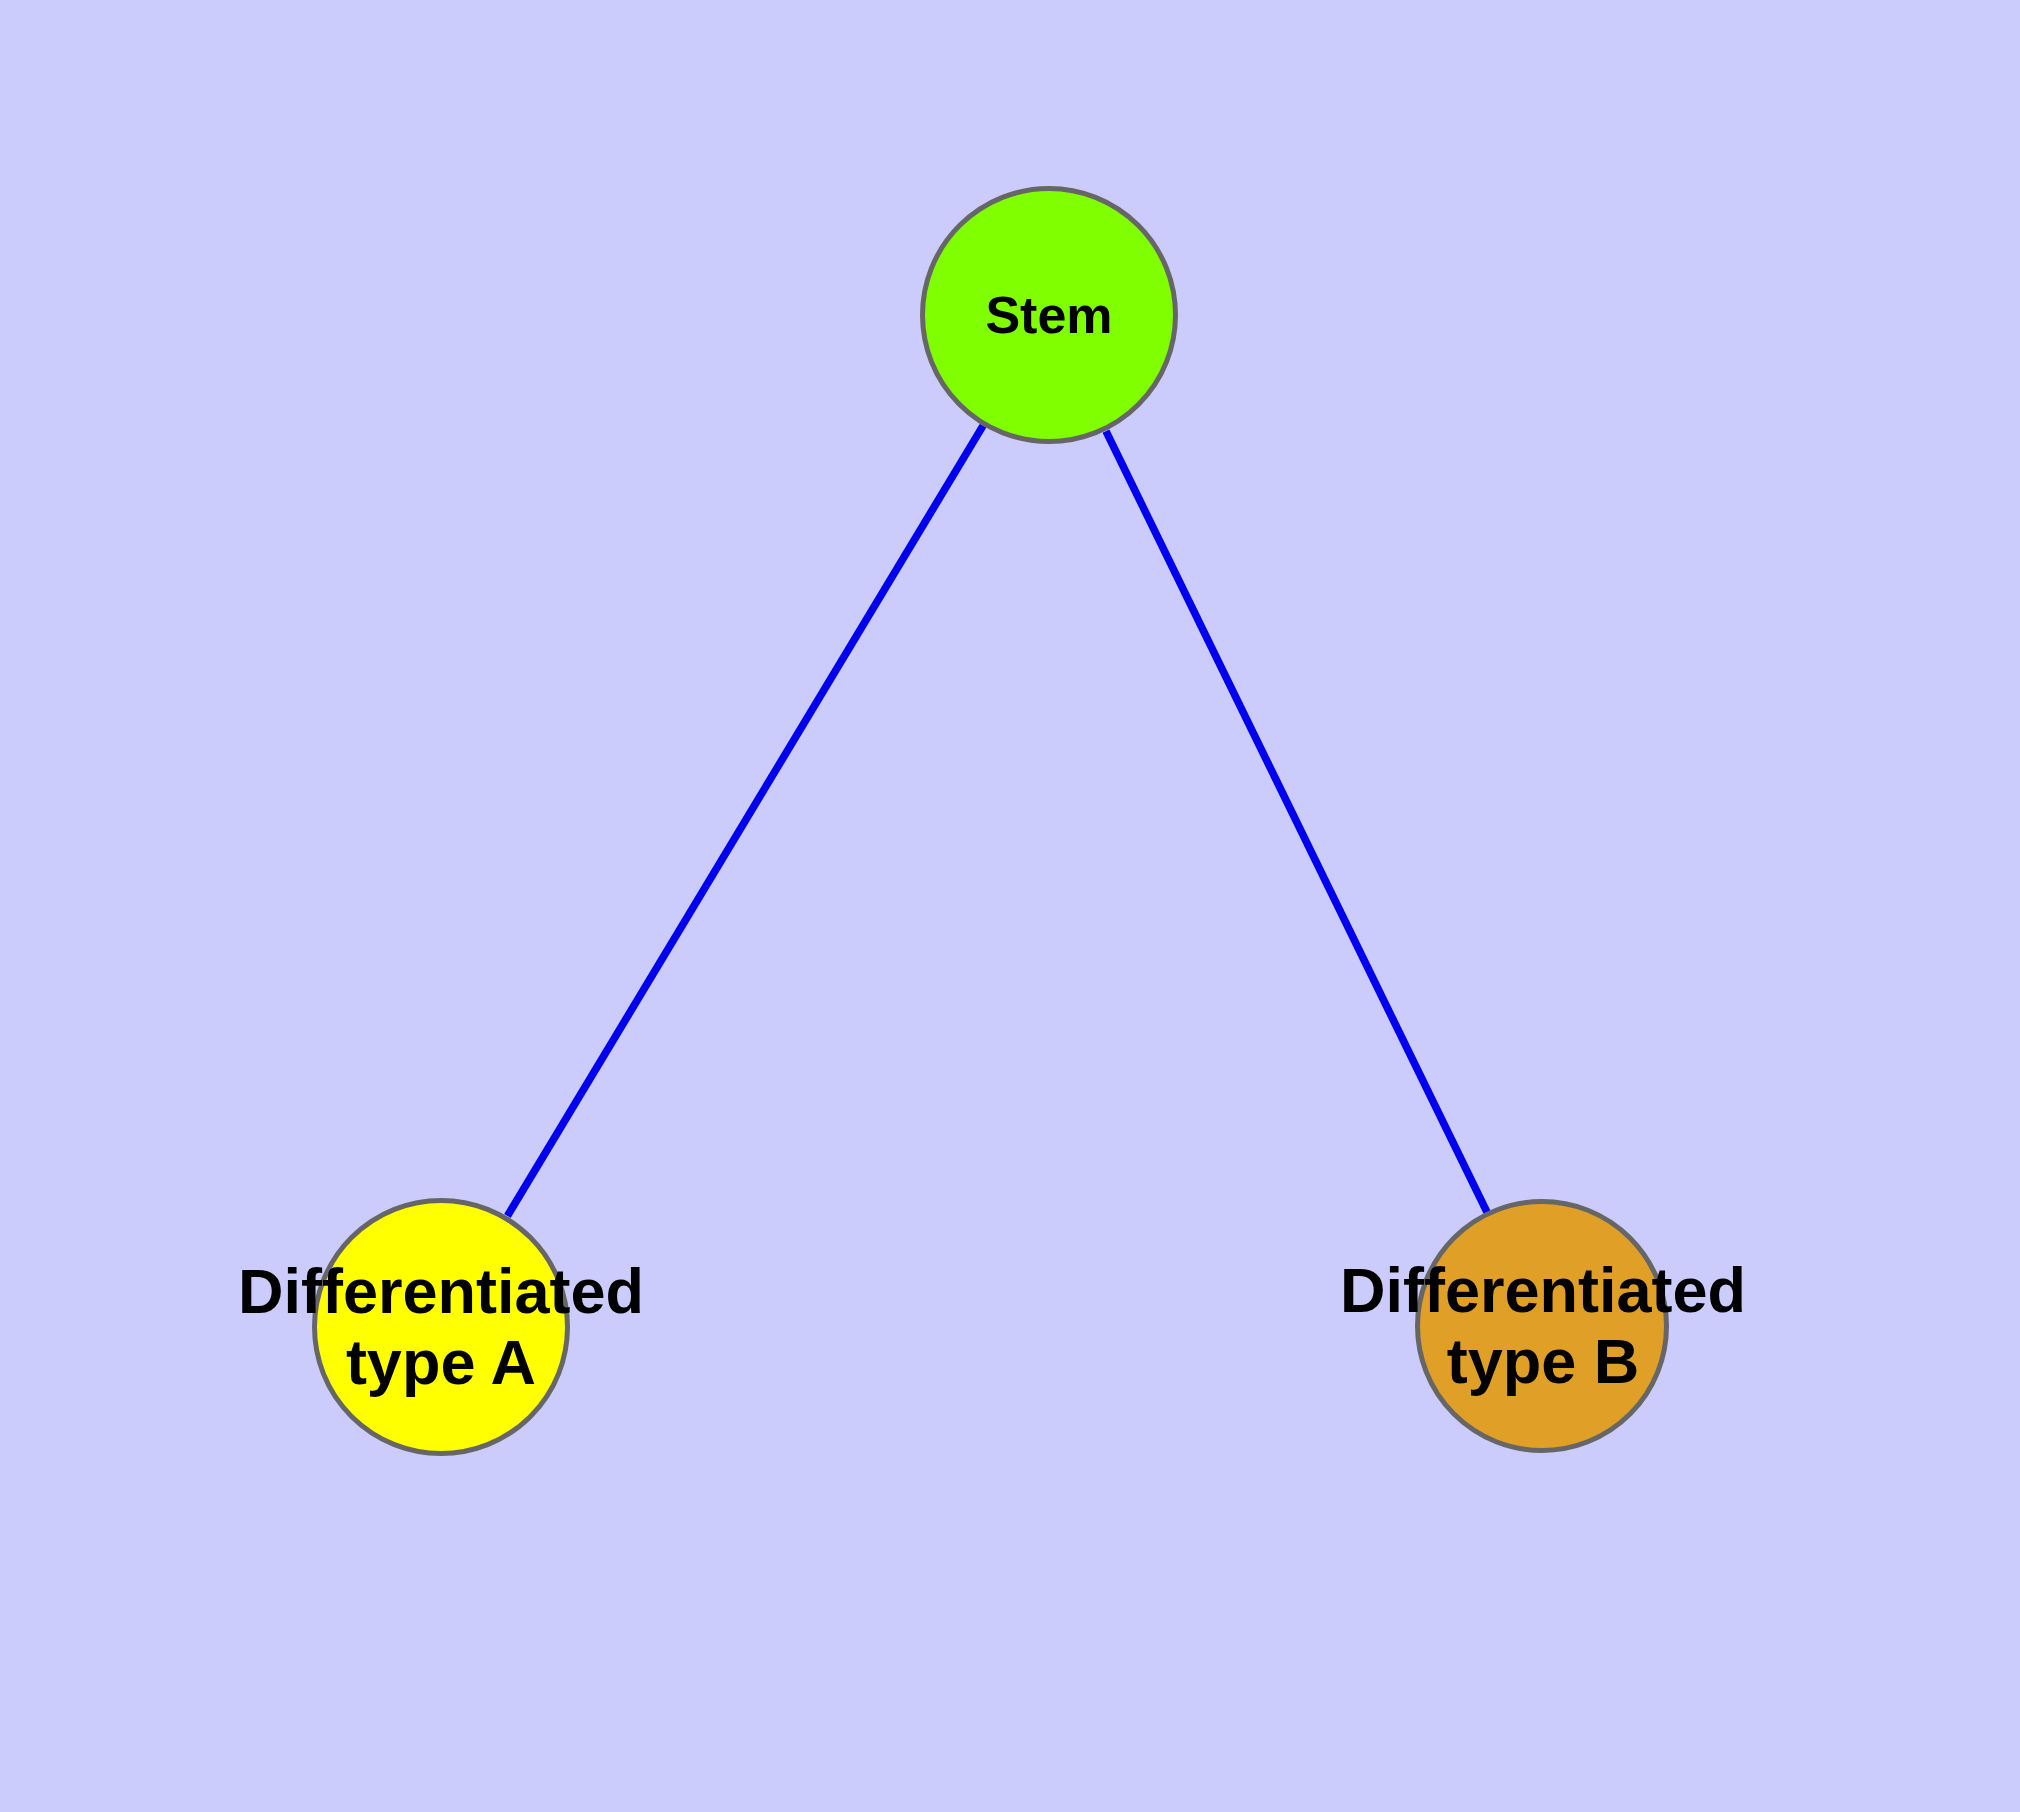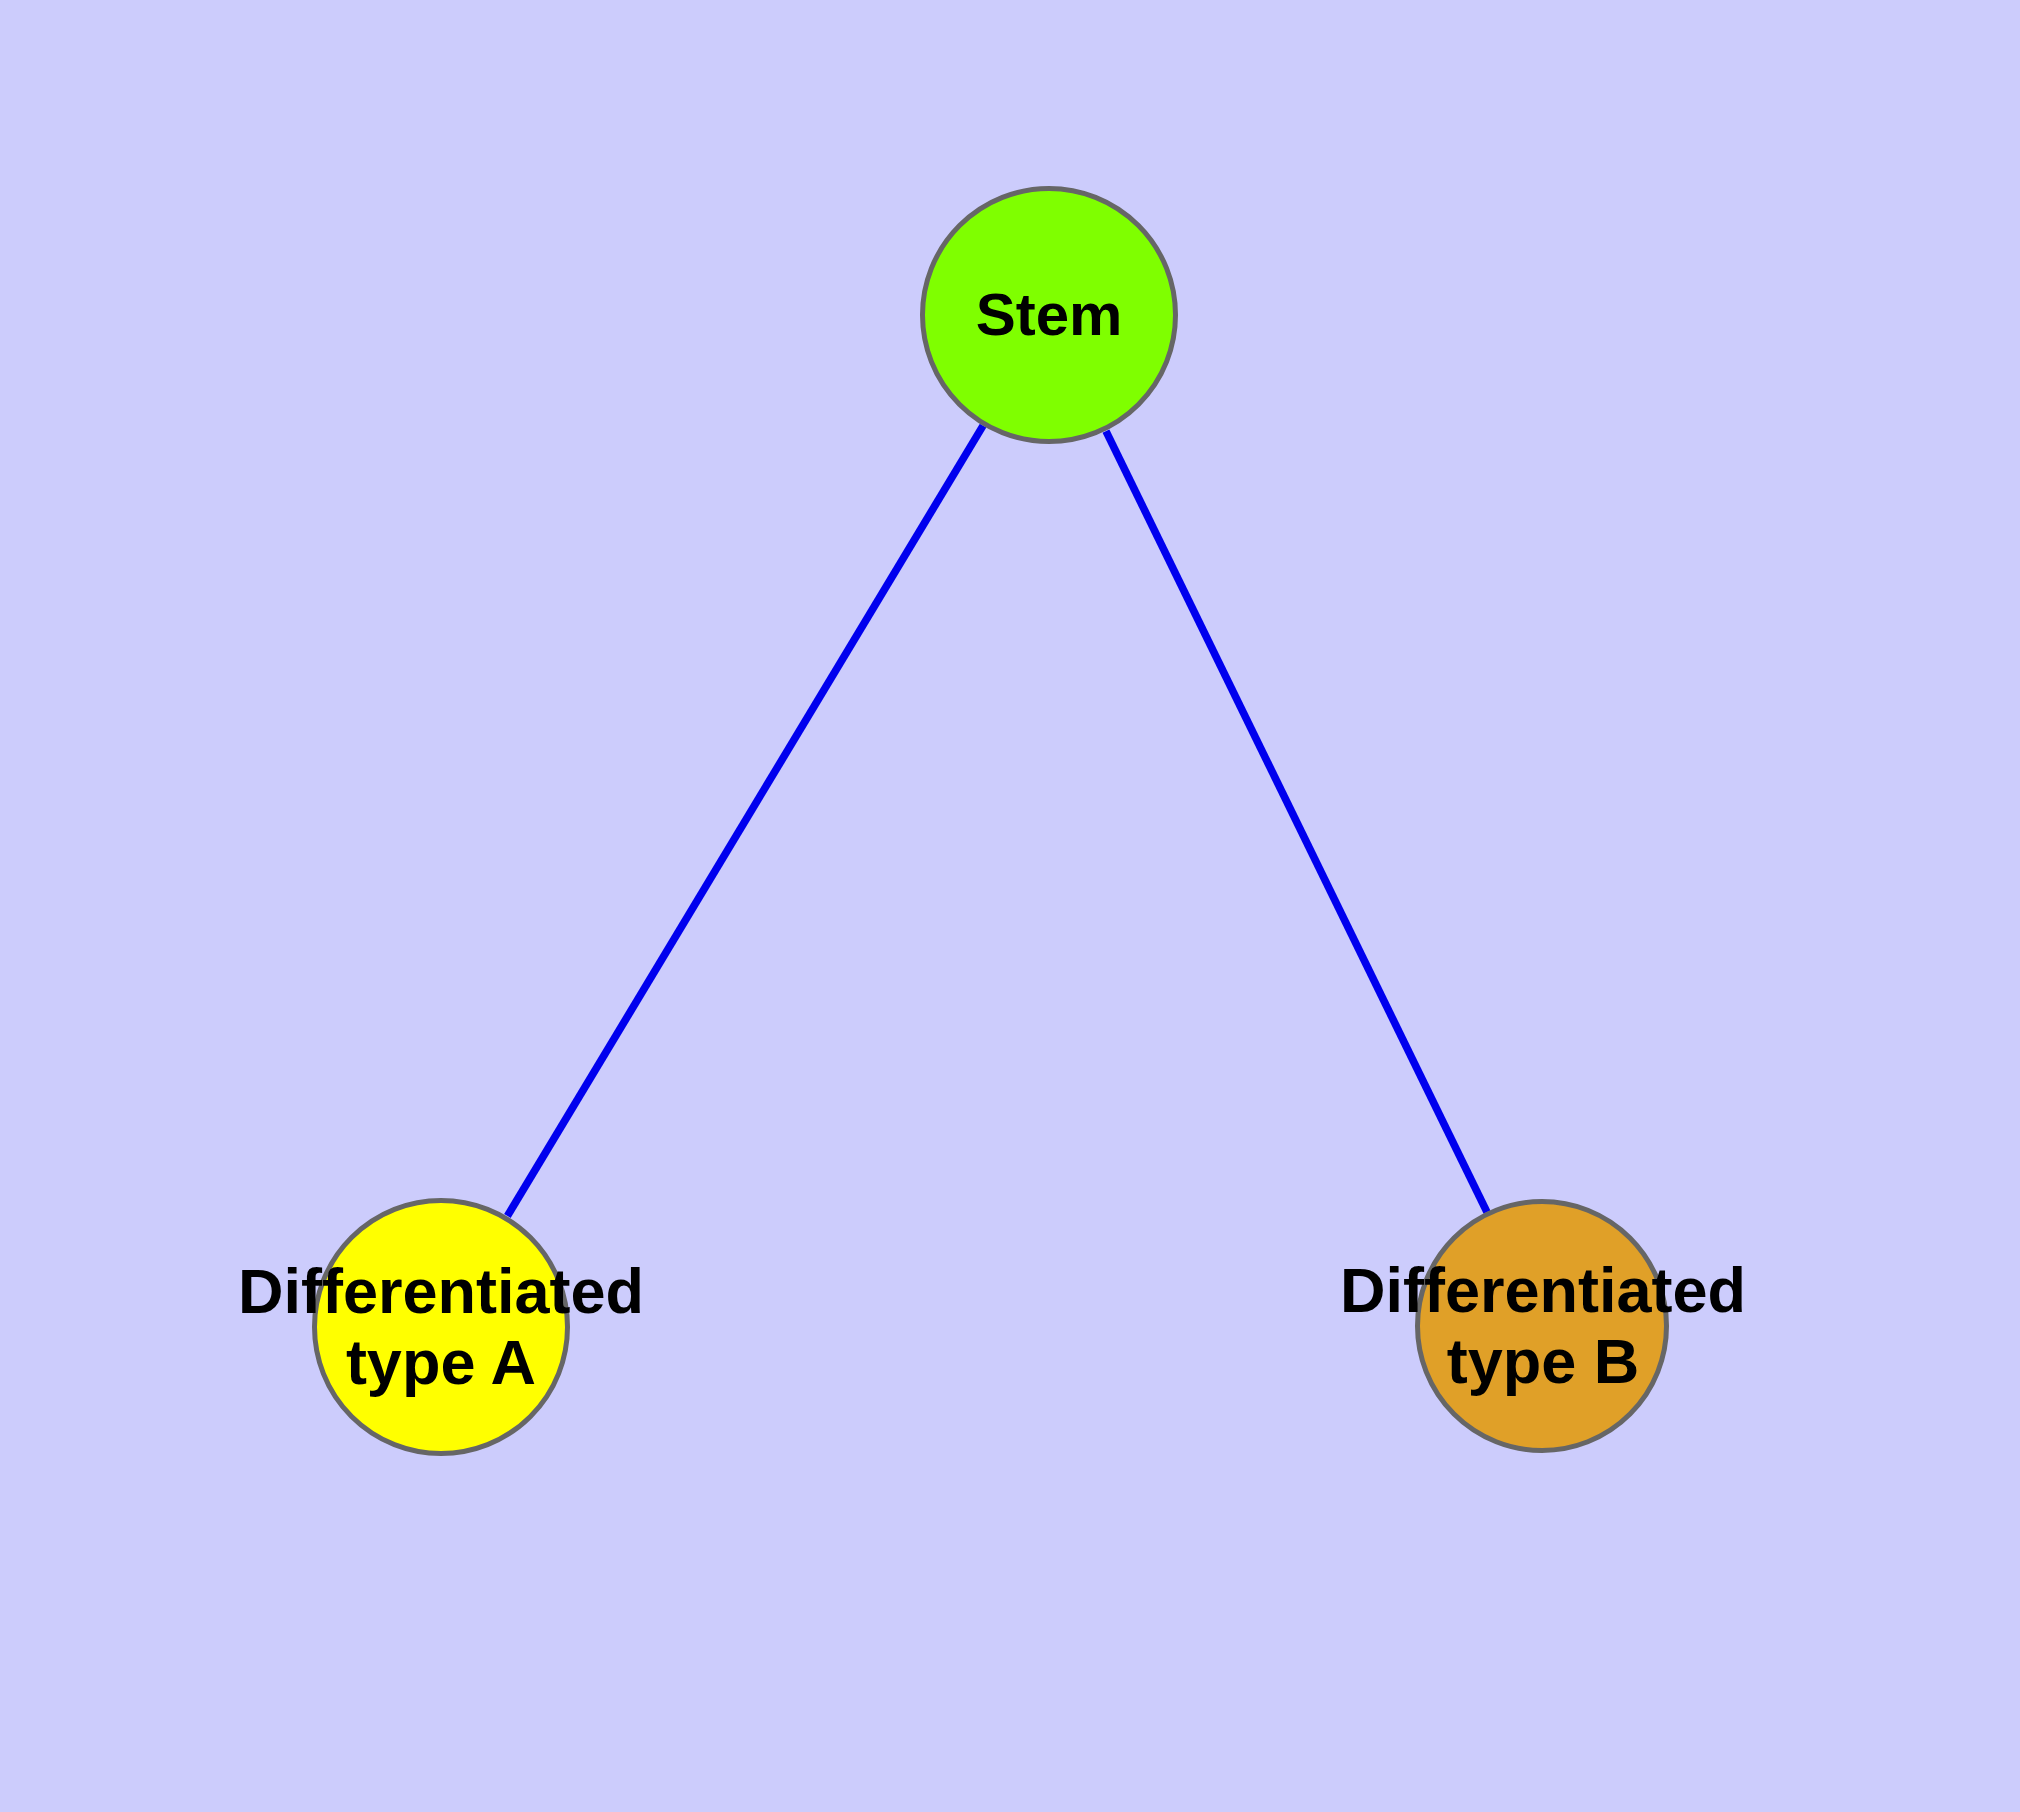--- a/index.html
+++ b/index.html
@@ -58,21 +58,21 @@
     top: 186px;
     width: 258px;
     height: 258px;
     background: #7fff00;
   }
   #label-stem {
     left: 920px;
     top: 186px;
     width: 258px;
     height: 258px;
-    font-size: 60px;
+    font-size: 52px;
   }
   
   #node-diff-a {
     left: 312px;
     top: 1198px;
     width: 258px;
     height: 258px;
     background: #ffff00;
   }
   #label-diff-a {

